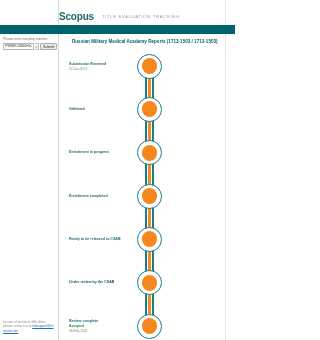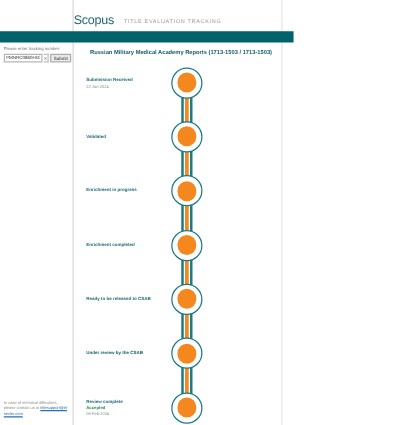--- a/index.html
+++ b/index.html
@@ -12,21 +12,21 @@
   }
   .page{position:absolute;inset:0;}
 
   
   .vdiv{position:absolute;left:58px;top:0;width:1px;height:340px;background:#d9d9d9;}
   .vdiv2{position:absolute;left:225px;top:0;width:1px;height:340px;background:#e6e6e6;}
 
   
   .brandrow{position:absolute;left:59px;top:8px;right:10px;height:16px;display:flex;align-items:center;gap:8px;}
   .brand{
-    font-size:10px;font-weight:normal;color:#1d6b6e;letter-spacing:-0.2px;
+    font-size:10px;font-weight:bold;color:#1d6b6e;letter-spacing:-0.2px;
   }
   .brandsub{
     font-size:4.4px;color:#9a9a9a;letter-spacing:0.55px;text-transform:uppercase;
     white-space:nowrap;
   }
 
   
   .tealbar{position:absolute;left:0;top:25px;width:235px;height:9px;background:#00626b;}
 
   

